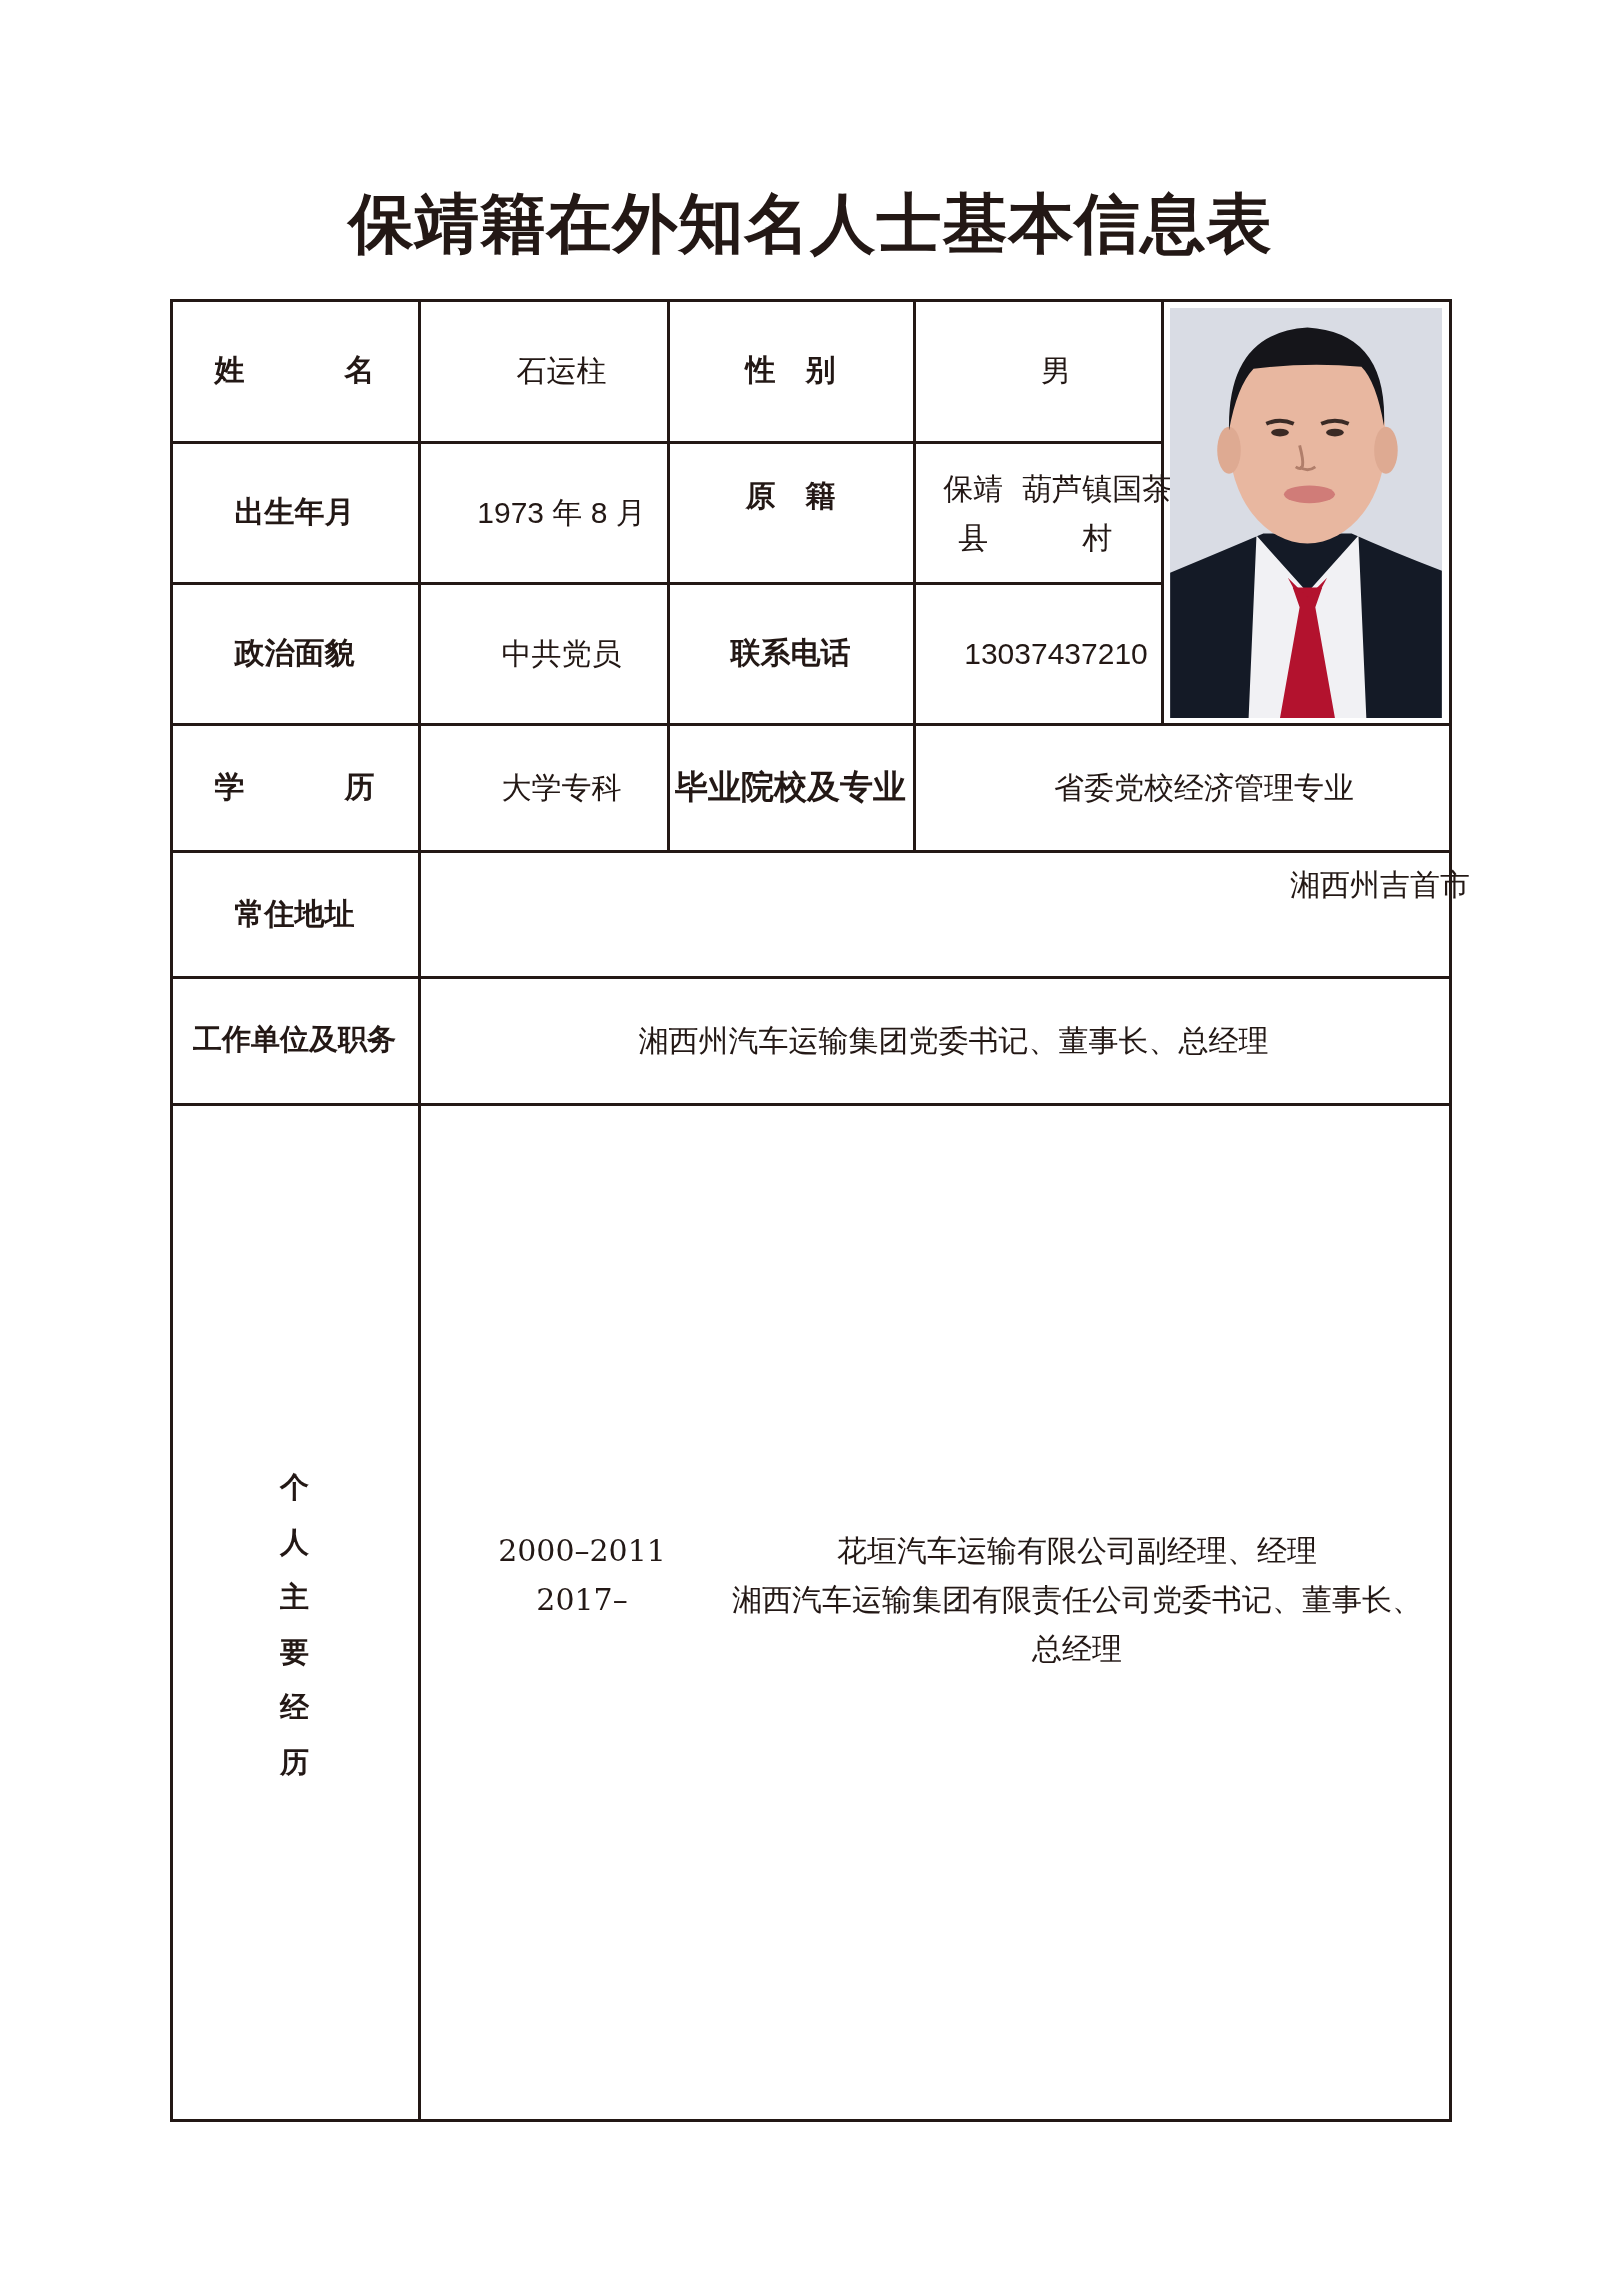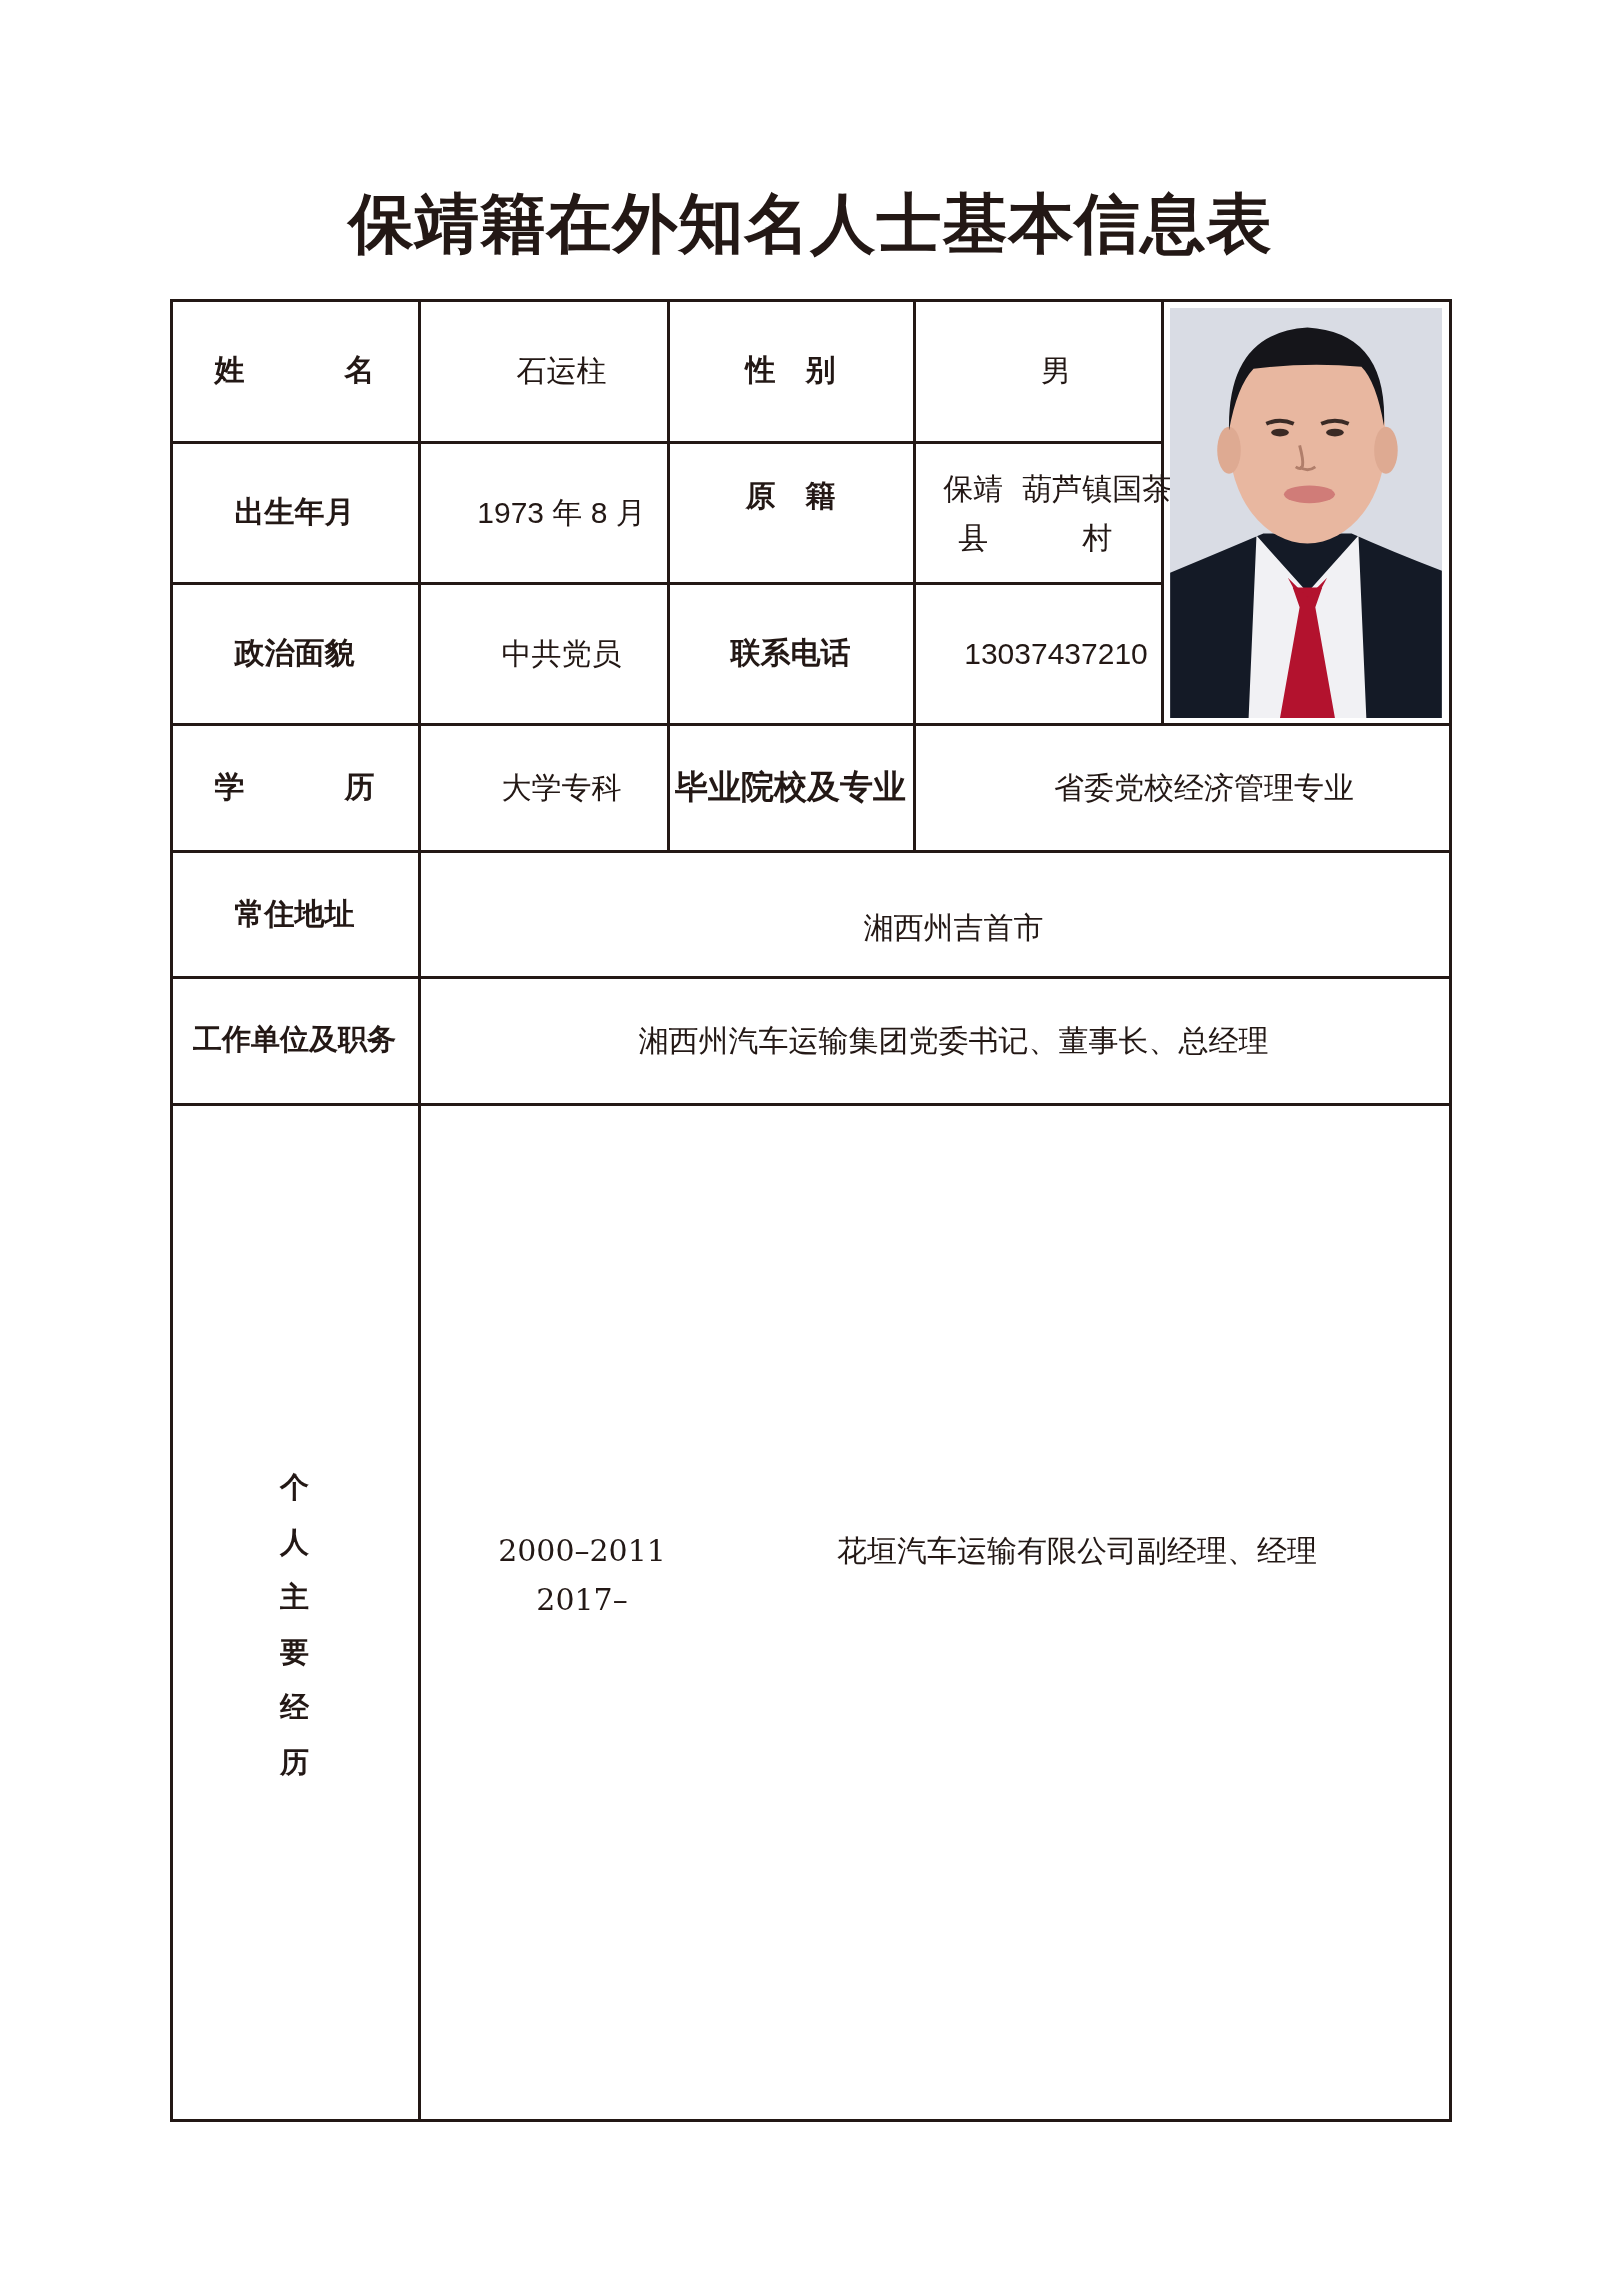--- a/index.html
+++ b/index.html
@@ -108,21 +108,21 @@
 <div class="cell lbl" style="left:667px;top:724px;width:247px;height:126px;font-size:33px;">
     <span>毕业院校及专业</span>
   </div>
 <div class="cell val" style="left:914px;top:724px;width:521px;height:126px;padding-left:23px;">
     <span>省委党校经济管理专业</span>
   </div>
 
 <div class="cell lbl" style="left:170px;top:851px;width:249px;height:126px;">
     <span>常住地址</span>
   </div>
-<div class="cell val" style="left:419px;top:864px;width:1033px;height:126px;">
+<div class="cell val" style="left:419px;top:821px;width:1033px;height:126px;justify-content:flex-end;">
     <span>湘西州吉首市</span>
   </div>
 
 <div class="cell lbl" style="left:170px;top:977px;width:249px;height:126px;font-size:29px;">
     <span>工作单位及职务</span>
   </div>
 <div class="cell val" style="left:419px;top:977px;width:1033px;height:126px;">
     <span>湘西州汽车运输集团党委书记、董事长、总经理</span>
   </div>
 
@@ -135,15 +135,16 @@
   <span>历</span>
 </div>
 
 <div class="exp">
   <div class="exp-row">
     <span class="exp-date">2000–2011</span>
     <span class="exp-desc">花垣汽车运输有限公司副经理、经理</span>
   </div>
   <div class="exp-row">
     <span class="exp-date">2017–</span>
+    <span class="exp-desc">湘西汽车运输集团有限责任公司党委书记、董事长、总经理</span>
   </div>
 </div>
 
 
 </body></html>

